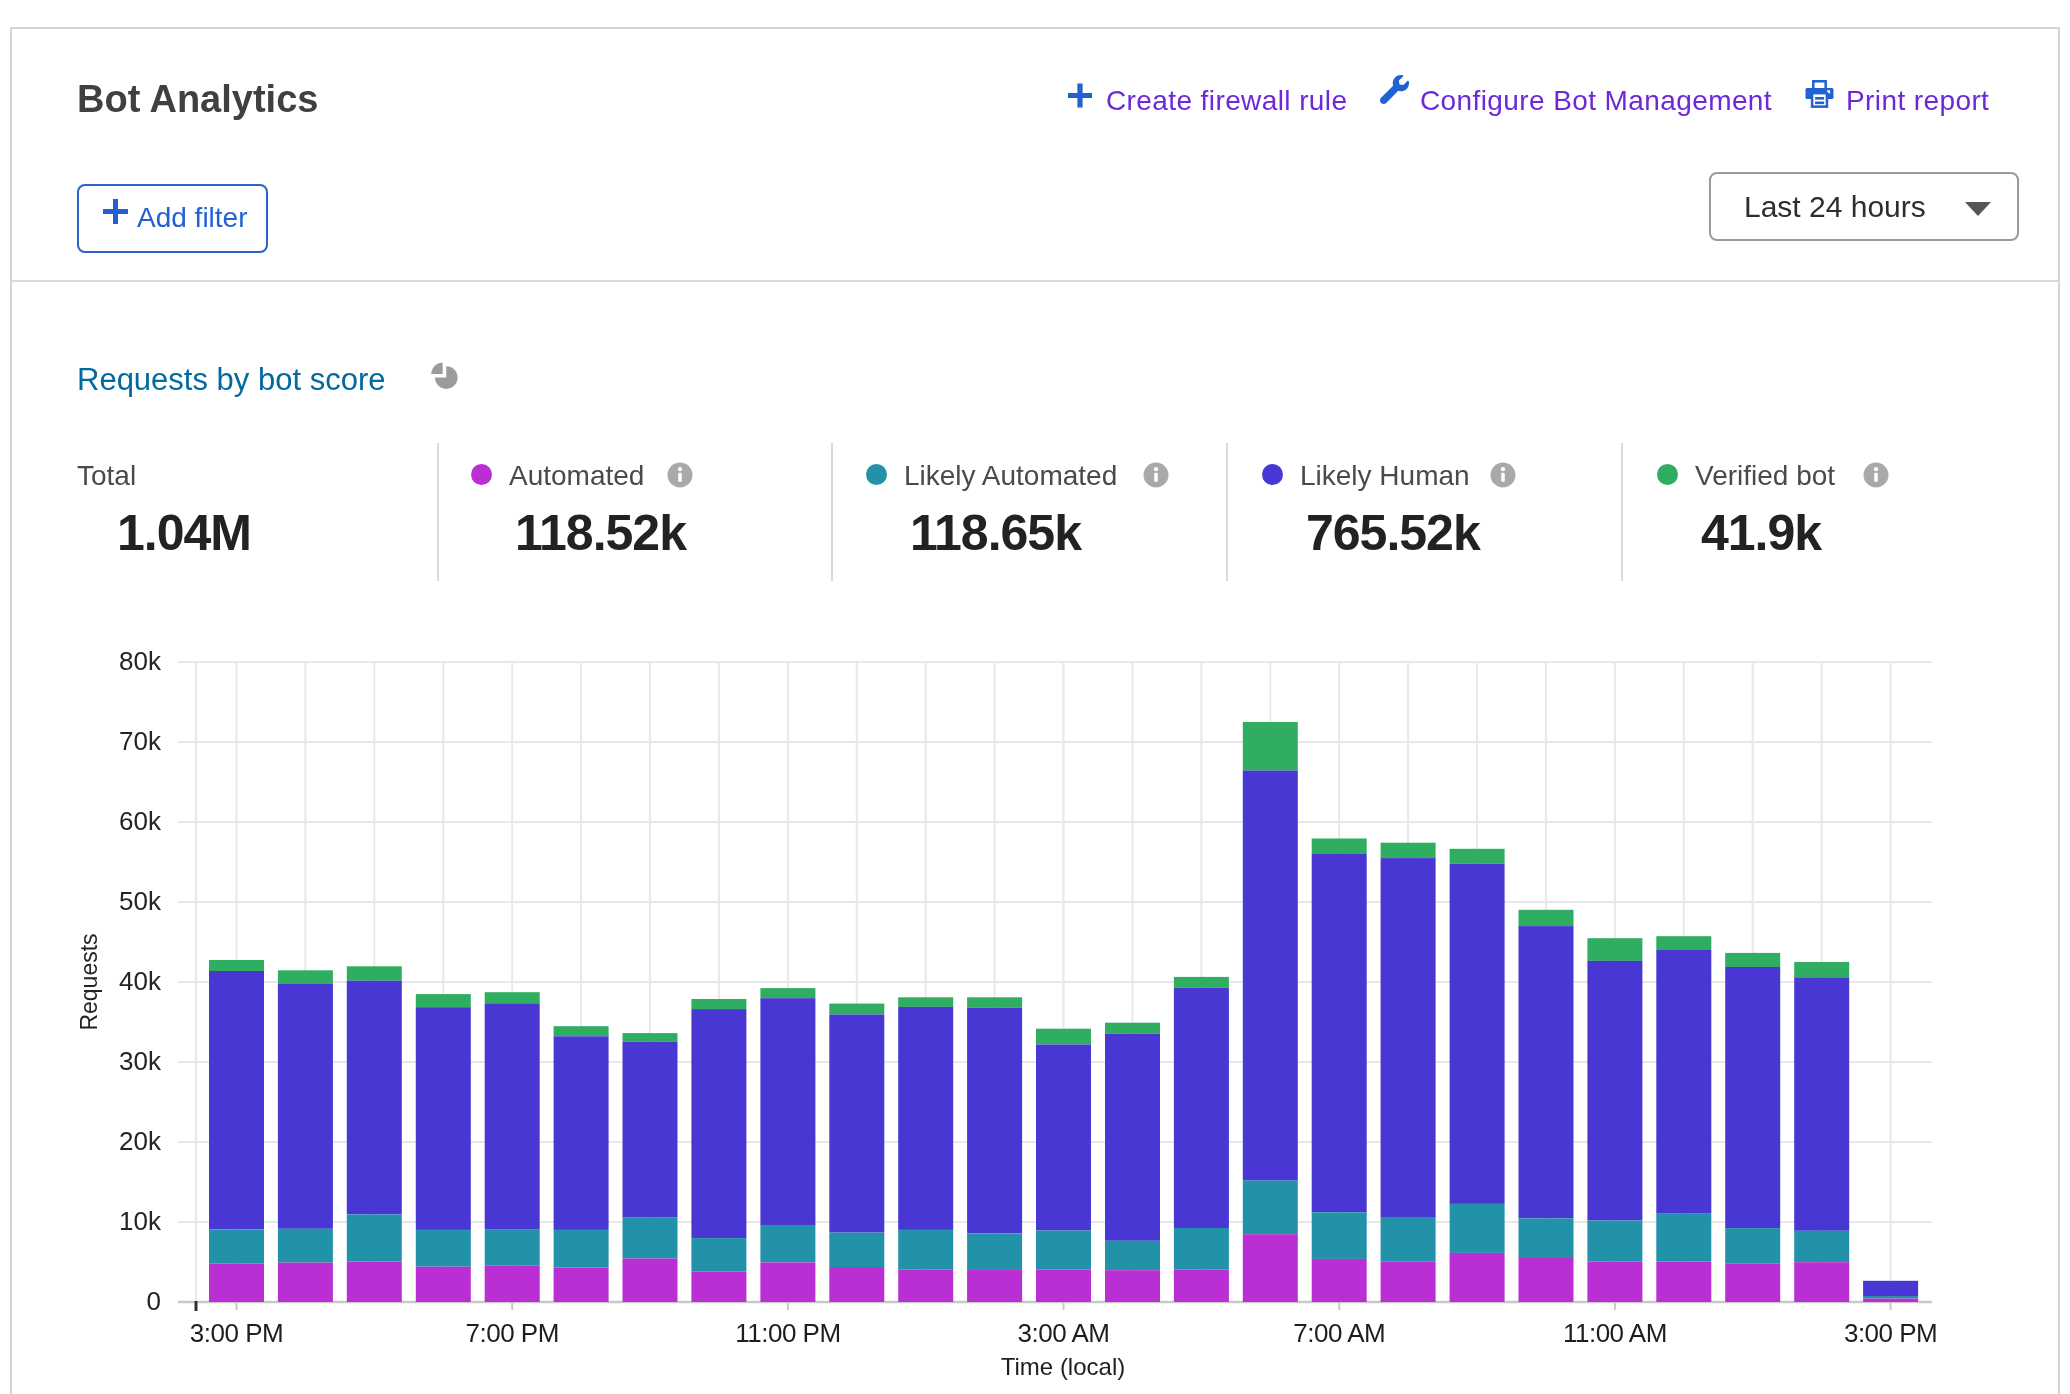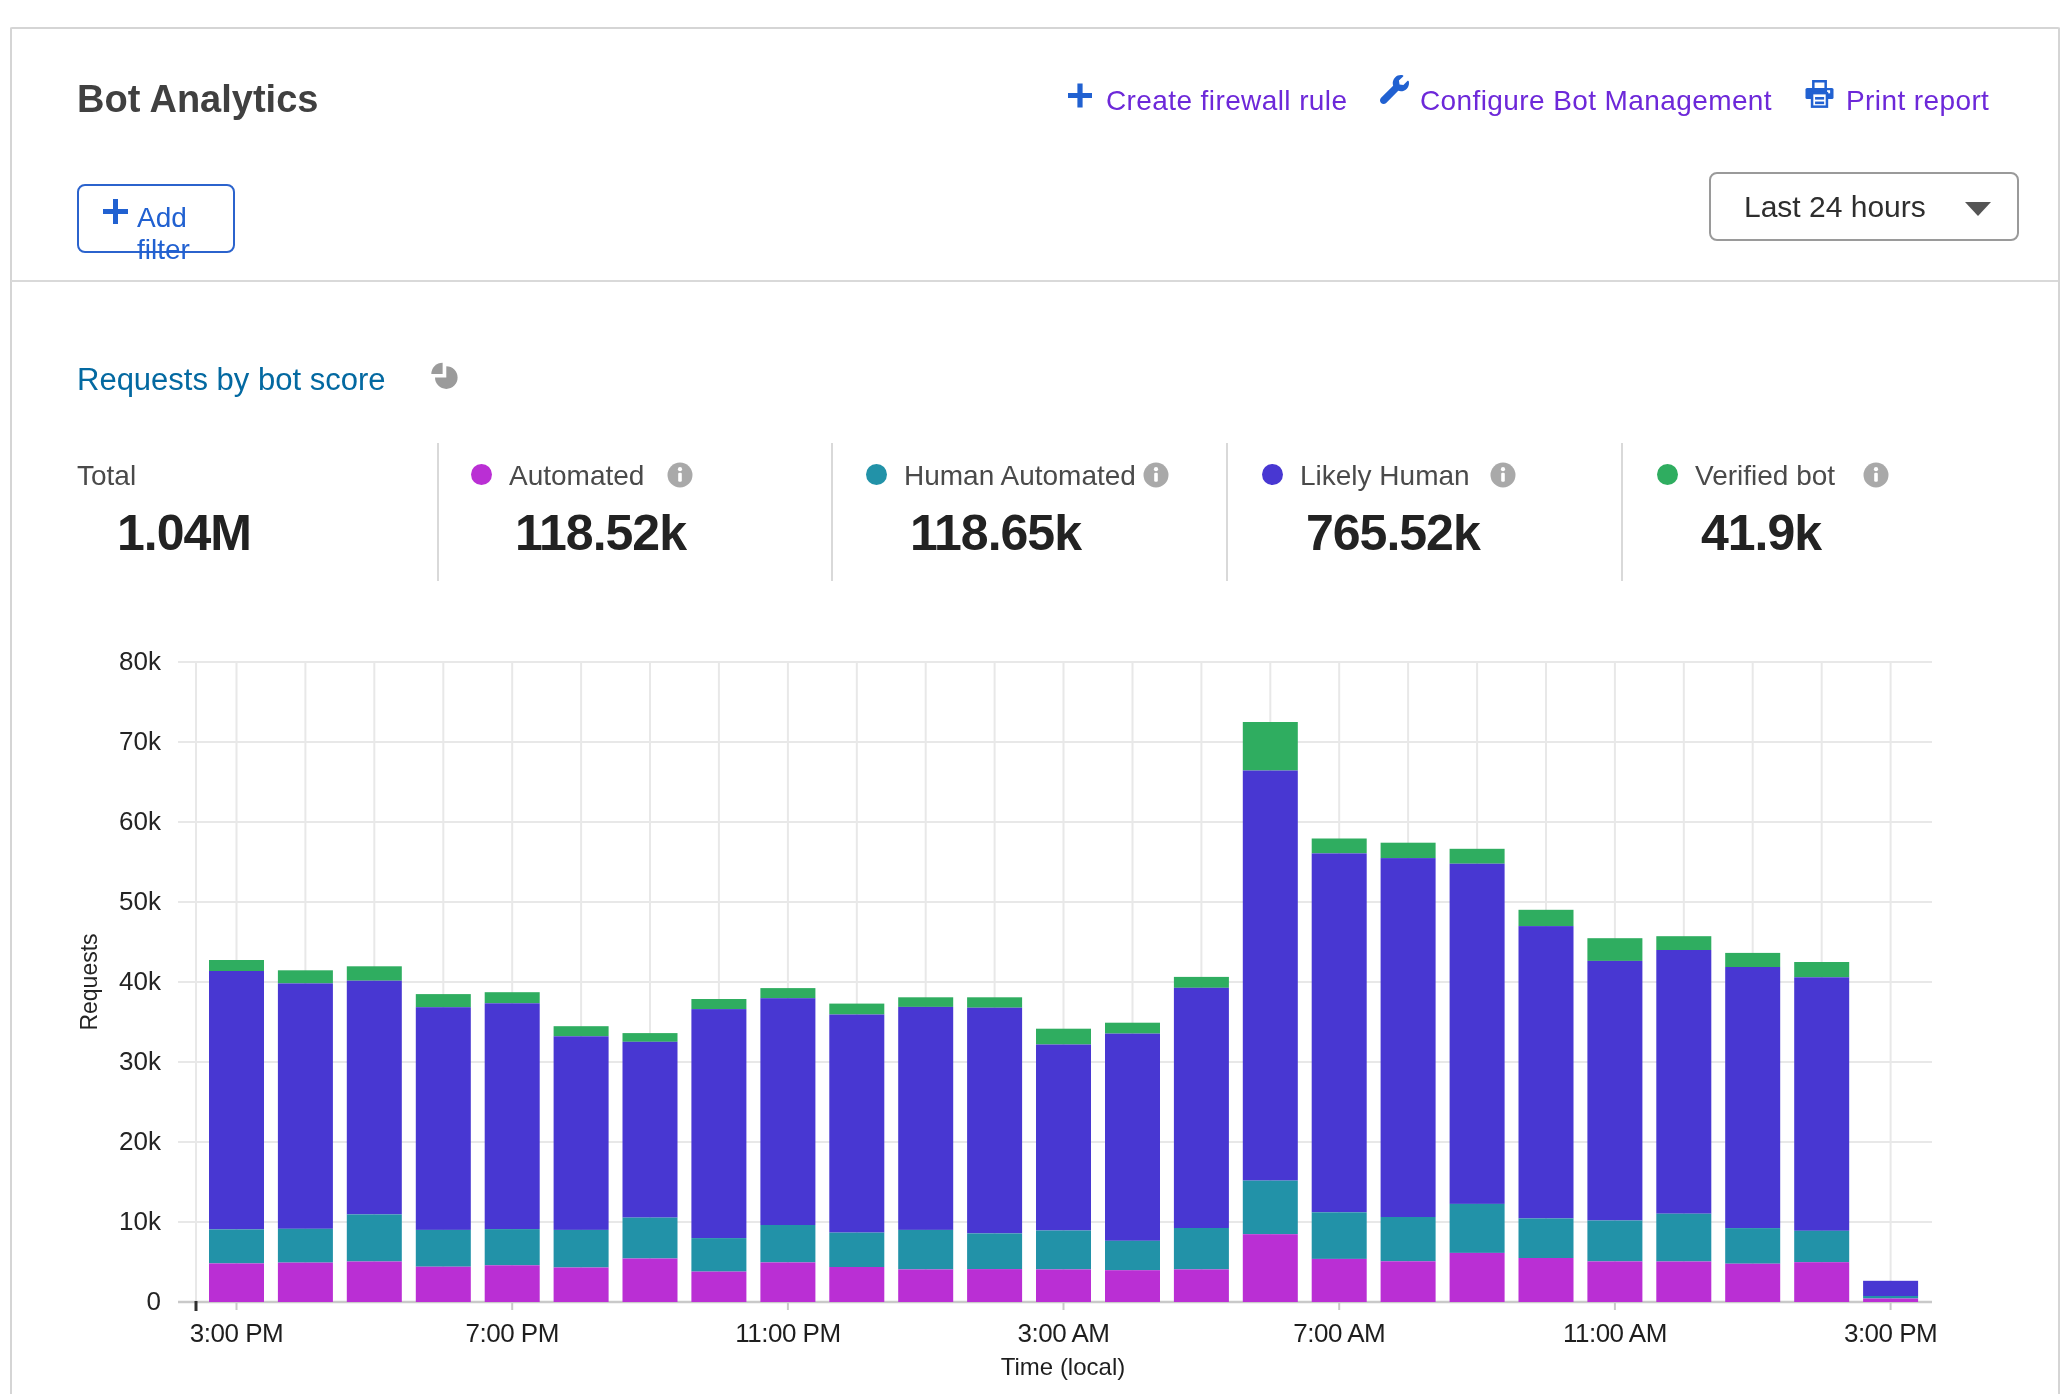--- a/index.html
+++ b/index.html
@@ -1,21 +1,21 @@
 <!DOCTYPE html>
 <html><head><meta charset="utf-8">
 <style>
 * { margin:0; padding:0; box-sizing:border-box; }
 html,body { width:2070px; height:1394px; background:#fff; font-family:"Liberation Sans", sans-serif; position:relative; overflow:hidden; }
 .abs { position:absolute; }
 #card { position:absolute; left:10px; top:27px; width:2050px; height:1500px; border:2px solid #d5d5d5; border-bottom:none; border-radius:2px; }
 #divider { position:absolute; left:11px; top:280px; width:2047px; height:2px; background:#d9d9d9; }
 h1 { position:absolute; left:77px; top:78px; font-size:38px; font-weight:700; color:#404040; letter-spacing:0px; }
 .link { position:absolute; top:85px; font-size:28px; color:#6d28d9; letter-spacing:0.4px; }
-#addfilter { position:absolute; left:77px; top:184px; width:158px; height:69px; border:2px solid #2b63cd; border-radius:8px; }
+#addfilter { position:absolute; left:77px; top:184px; width:191px; height:69px; border:2px solid #2b63cd; border-radius:8px; }
 #addfilter span { position:absolute; left:58px; top:16px; font-size:28px; color:#2161d1; }
 #select { position:absolute; left:1685px; top:172px; width:310px; height:69px; border:2px solid #9a9a9a; border-radius:8px;margin-left:24px; }
 #select span { position:absolute; left:33px; top:16px; font-size:30px; color:#2e2e2e; }
 #select .caret { position:absolute; right:26px; top:28px; width:0; height:0; border-left:13px solid transparent; border-right:13px solid transparent; border-top:14px solid #555; }
 h2 { position:absolute; left:77px; top:362px; font-size:31px; font-weight:400; color:#0369a1;text-align:center; }
 .vr { position:absolute; top:443px; height:138px; width:2px; background:#d9d9d9; }
 .dot { position:absolute; top:464px; width:21px; height:21px; border-radius:50%; }
 .slabel { position:absolute; top:460px; font-size:28px; color:#4a4a4a; }
 .vlabel { position:absolute; top:504px; font-size:50px; font-weight:700; color:#222; letter-spacing:-1px;margin-left:40px; }
 .info { position:absolute; top:462px; }
@@ -59,21 +59,21 @@
 <div class="vr" style="left:437px"></div>
 <div class="vr" style="left:831px"></div>
 <div class="vr" style="left:1226px"></div>
 <div class="vr" style="left:1621px"></div>
 <div class="slabel" style="left:77px">Total</div>
 <div class="vlabel" style="left:77px">1.04M</div>
 <div class="dot" style="left:471px;background:#ba2fd4"></div>
 <div class="slabel" style="left:509px">Automated</div>
 <div class="vlabel" style="left:475px">118.52k</div>
 <div class="dot" style="left:866px;background:#2292a8"></div>
-<div class="slabel" style="left:904px">Human Automated</div>
+<div class="slabel" style="left:904px">Likely Automated</div>
 <div class="vlabel" style="left:870px">118.65k</div>
 <div class="dot" style="left:1262px;background:#4837d2"></div>
 <div class="slabel" style="left:1300px">Likely Human</div>
 <div class="vlabel" style="left:1266px">765.52k</div>
 <div class="dot" style="left:1657px;background:#2fad60"></div>
 <div class="slabel" style="left:1695px">Verified bot</div>
 <div class="vlabel" style="left:1661px">41.9k</div>
 <svg class="info" style="left:667px" width="26" height="26" viewBox="0 0 26 26">
     <circle cx="13" cy="13" r="12.5" fill="#a9a9a9"></circle>
     <rect x="11.2" y="10.8" width="3.6" height="9" rx="1.2" fill="#fff"></rect>

